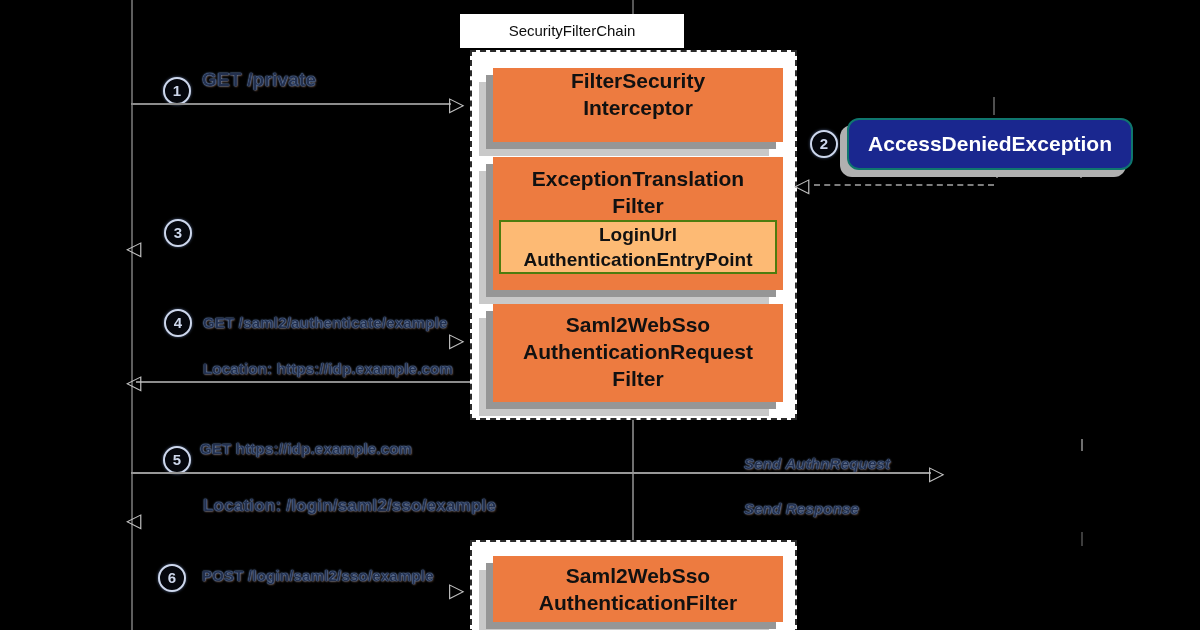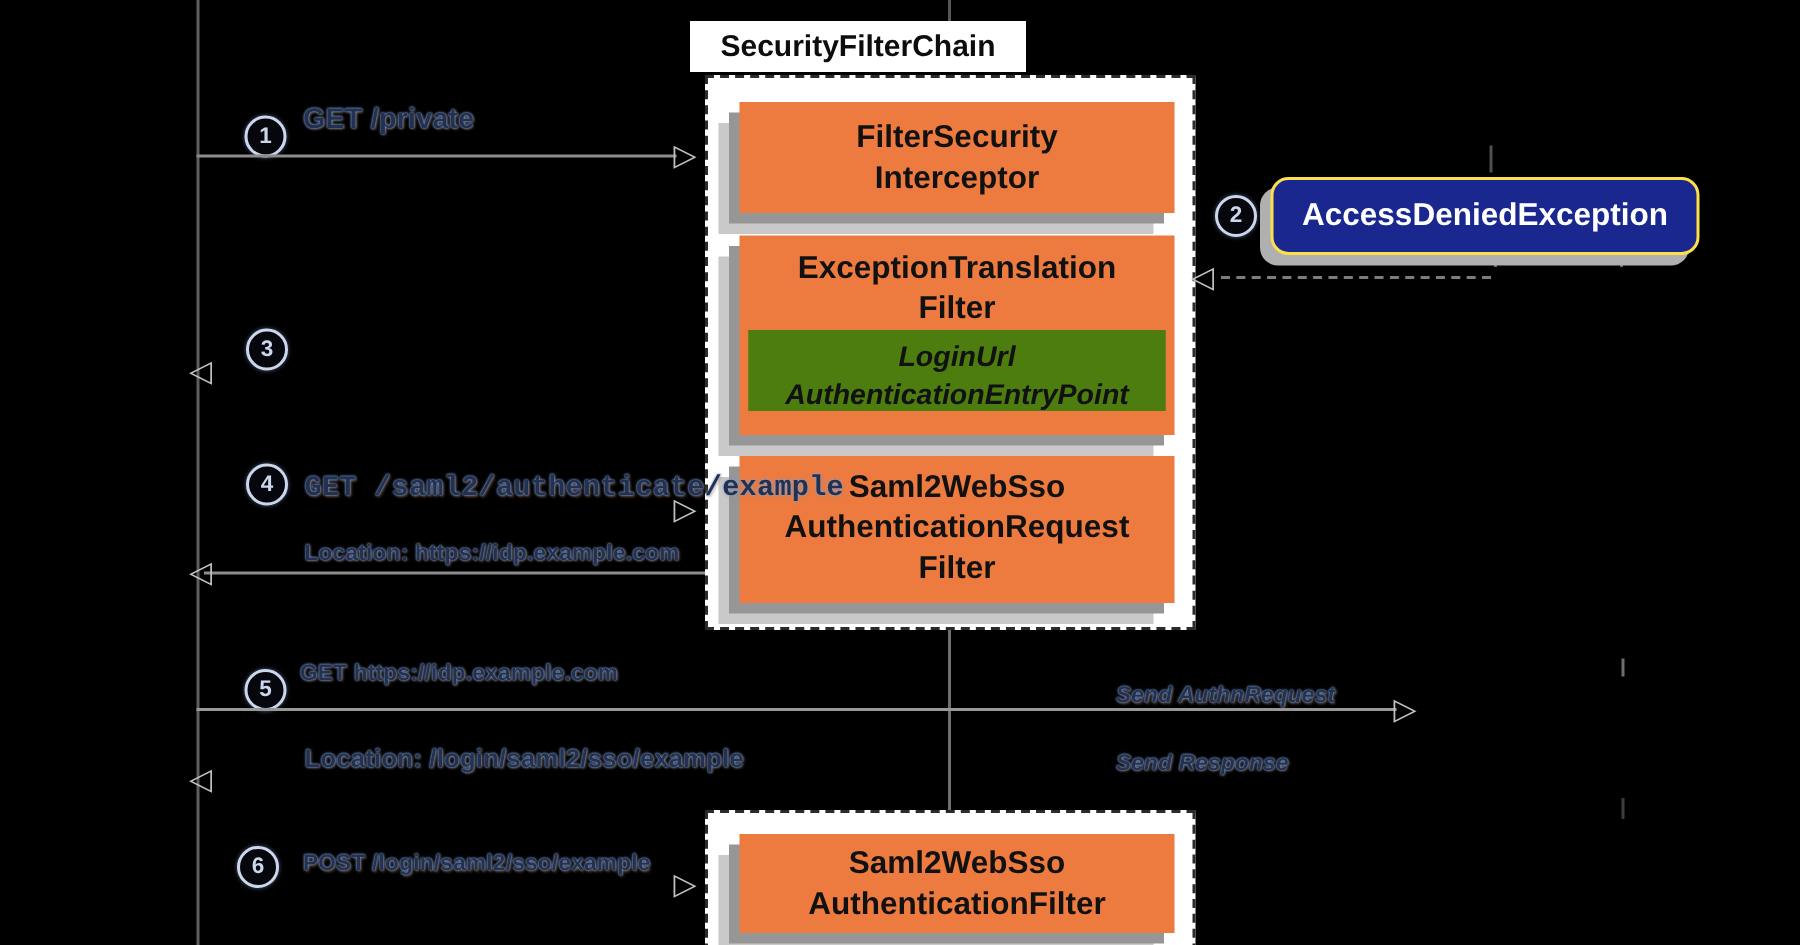--- a/index.html
+++ b/index.html
@@ -27,72 +27,72 @@
   <div class="vline" style="left:131px;top:0;height:630px;background:#5e5e5e;"></div>
   <div class="vline" style="left:632px;top:0;height:15px;background:#565656;"></div>
   <div class="vline" style="left:632px;top:420px;height:120px;background:#6f6f6f;"></div>
   <div class="vline" style="left:993px;top:97px;height:18px;background:#4f4f4f;"></div>
   <div class="vline" style="left:996px;top:169px;height:9px;background:#6e6e6e;"></div>
   <div class="vline" style="left:1080px;top:169px;height:9px;background:#6e6e6e;"></div>
   <div class="vline" style="left:1081px;top:439px;height:12px;background:#6e6e6e;"></div>
   <div class="vline" style="left:1081px;top:532px;height:14px;background:#3c3c3c;"></div>
 
   <div class="abs" style="left:460px;top:14px;width:224px;height:34px;background:#fff;text-align:center;">
-    <span style="font-size:20px;font-weight:700;color:#0d0d0d;line-height:34px;margin-top:48px;">SecurityFilterChain</span>
+    <span style="font-size:15px;font-weight:400;color:#0d0d0d;line-height:34px;margin-top:48px;">SecurityFilterChain</span>
   </div>
 
   <div class="dashed-container" style="left:470px;top:50px;width:327px;height:370px;"></div>
 
   <div class="orange-box" style="left:493px;top:68px;width:290px;height:74px;">
-    <div class="box-label" style="font-size:21px;line-height:1.28;padding-top:11px;">FilterSecurity
+    <div class="box-label" style="font-size:21px;line-height:1.28;">FilterSecurity
 Interceptor</div>
   </div>
 
   <div class="orange-box" style="left:493px;top:157px;width:290px;height:133px;">
     <div class="box-label" style="font-size:21px;line-height:1.28;padding-top:9px;">ExceptionTranslation
 Filter</div>
   </div>
-  <div class="abs" style="left:499px;top:220px;width:278px;height:54px;background:#4d7c0f;border:6px solid #4d7c0f;box-sizing:border-box;font-style:italic;">
+  <div class="abs" style="left:499px;top:220px;width:278px;height:54px;background:#fdba74;border:2px solid #4d7c0f;box-sizing:border-box;">
     <div class="box-label" style="font-size:19px;line-height:25px;">LoginUrl
 AuthenticationEntryPoint</div>
   </div>
 
   <div class="orange-box" style="left:493px;top:304px;width:290px;height:98px;">
     <div class="box-label" style="font-size:21px;line-height:1.28;padding-top:8px;">Saml2WebSso
 AuthenticationRequest
 Filter</div>
   </div>
 
   <div class="dashed-container" style="left:470px;top:540px;width:327px;height:95px;"></div>
 
   <div class="orange-box" style="left:493px;top:556px;width:290px;height:66px;">
     <div class="box-label" style="font-size:21px;line-height:1.28;padding-top:7px;">Saml2WebSso
 AuthenticationFilter</div>
   </div>
 
-  <div class="abs" style="left:847px;top:118px;width:286px;height:52px;background:#1a278f;border:2px solid #fde047;
+  <div class="abs" style="left:847px;top:118px;width:286px;height:52px;background:#1a278f;border:2px solid #0f766e;
               border-radius:12px;box-shadow:-7px 7px 0 #b0b0b0;box-sizing:border-box;text-align:center;">
     <span style="font-size:21px;font-weight:700;color:#ffffff;line-height:48px;">AccessDeniedException</span>
   </div>
 
 
   <div class="stepnum" style="left:163px;top:77px;">1</div>
   <div class="msg" style="left:202px;top:69px;font-size:19px;">GET /private</div>
   <div class="hline" style="left:131px;top:103px;width:320px;border-top:2px solid #8c8c8c;"></div>
   <span class="arrowhead" style="left:449px;top:94px;">▷</span>
 
   <div class="stepnum" style="left:810px;top:130px;">2</div>
   <div class="hline" style="left:814px;top:184px;width:180px;border-top:2px dashed #7d7d7d;"></div>
   <span class="arrowhead" style="left:794px;top:175px;">◁</span>
 
   <div class="stepnum" style="left:164px;top:219px;">3</div>
   <span class="arrowhead" style="left:126px;top:238px;">◁</span>
 
   <div class="stepnum" style="left:164px;top:309px;">4</div>
-  <div class="msg" style="left:203px;top:314px;font-size:19px;font-family:Liberation Mono, monospace;">GET /saml2/authenticate/example</div>
+  <div class="msg" style="left:203px;top:314px;font-size:15px;">GET /saml2/authenticate/example</div>
   <span class="arrowhead" style="left:449px;top:330px;">▷</span>
   <div class="msg" style="left:203px;top:360px;font-size:15px;">Location: https://idp.example.com</div>
   <div class="hline" style="left:136px;top:381px;width:334px;border-top:2px solid #8c8c8c;"></div>
   <span class="arrowhead" style="left:126px;top:372px;">◁</span>
 
   <div class="stepnum" style="left:163px;top:446px;">5</div>
   <div class="msg" style="left:200px;top:440px;font-size:15px;">GET https://idp.example.com</div>
   <div class="hline" style="left:131px;top:472px;width:800px;border-top:2px solid #989898;"></div>
   <span class="arrowhead" style="left:929px;top:463px;">▷</span>
   <div class="msg" style="left:203px;top:496px;font-size:17px;">Location: /login/saml2/sso/example</div>

